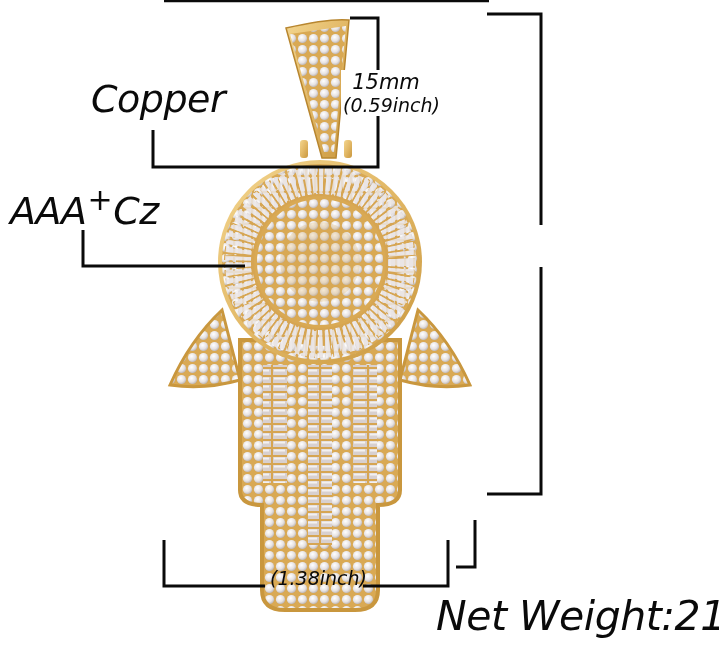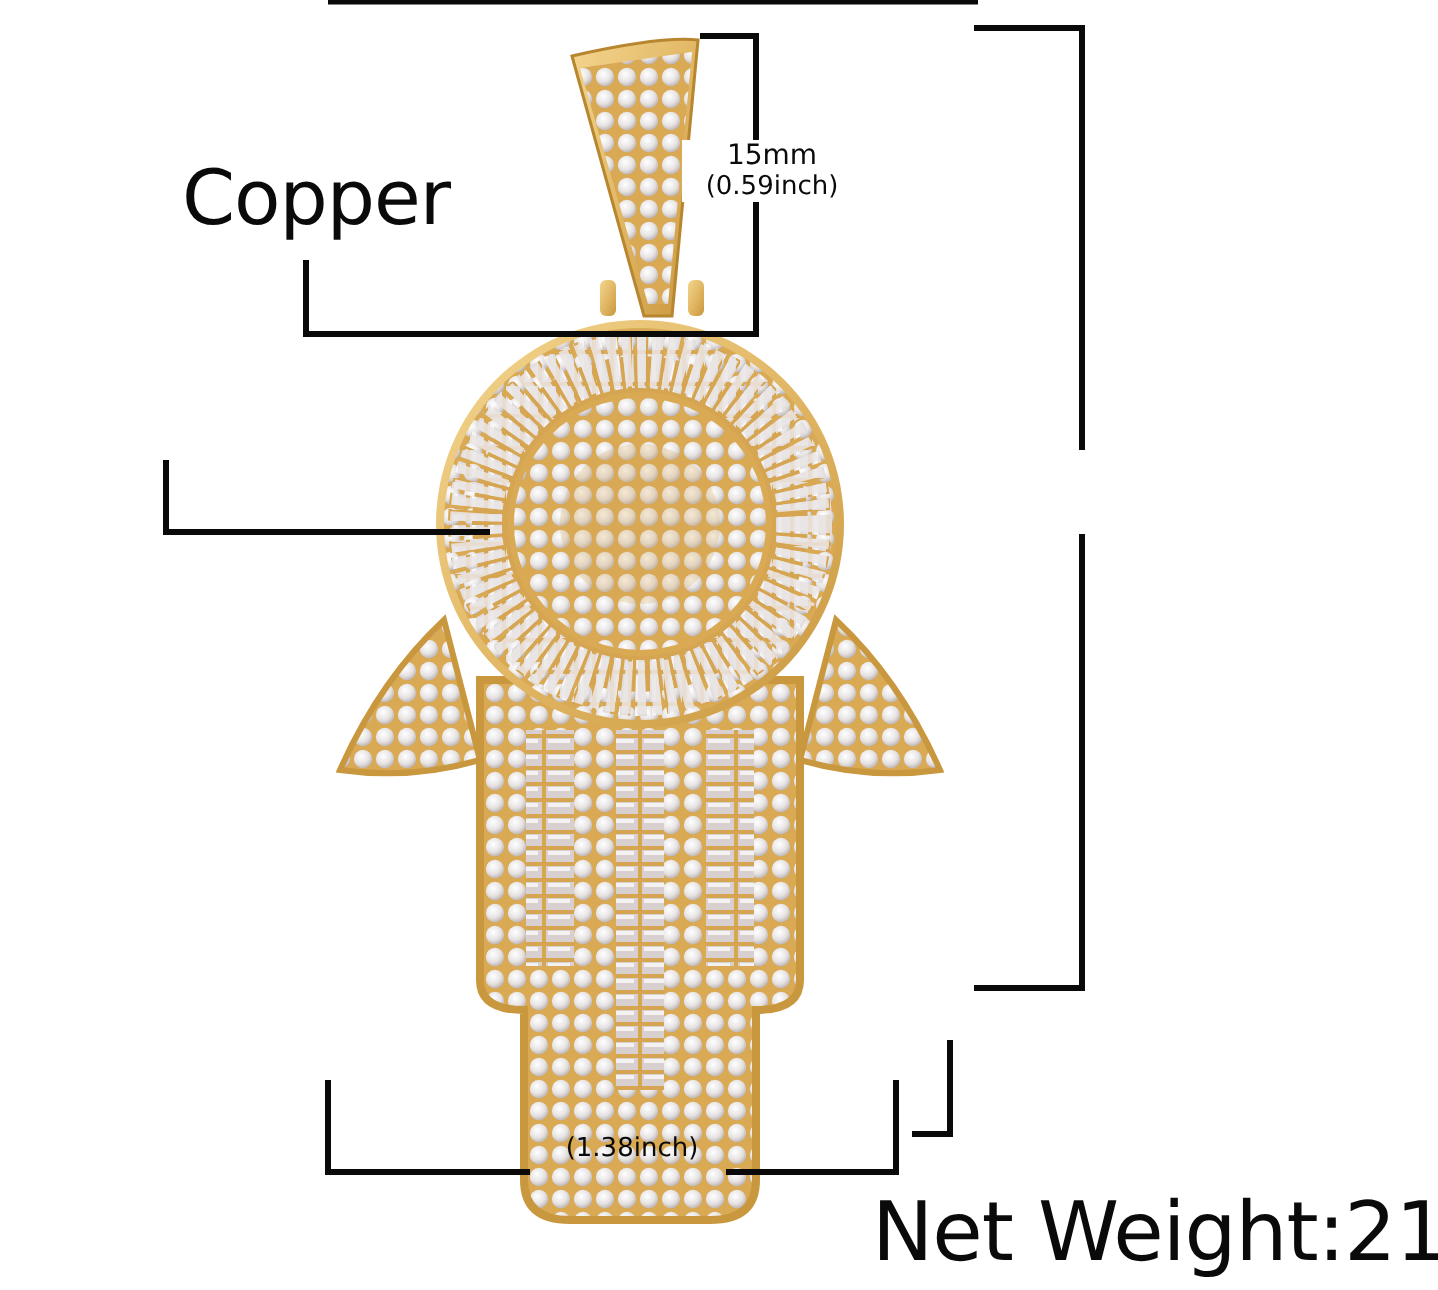--- a/index.html
+++ b/index.html
@@ -1,22 +1,22 @@
 <!DOCTYPE html>
 <html><head>
 <meta charset="utf-8">
 <style>
   html, body { margin: 0; padding: 0; background: #ffffff; }
   body { width: 719px; height: 645px; position: relative; overflow: hidden;
          font-family: "DejaVu Sans", "Liberation Sans", sans-serif; color: #0a0a0a; }
-  .canvas { position: absolute; left: 0; top: 0; width: 719px; height: 645px; }
+  .canvas { position: absolute; left: 0; top: 0; width: 719px; height: 645px; font-style: italic; }
   .label { position: absolute; white-space: nowrap; line-height: 1; }
   .big { font-size: 38px; letter-spacing: -0.5px; }
-  .mm { font-size: 14px; text-align: center; }
-  .inch { font-size: 13px; text-align: center; }
+  .mm { font-size: 21px; text-align: center; }
+  .inch { font-size: 19px; text-align: center; }
   .sup { font-size: 30px; position: relative; top: -14px; margin: 0 1px; }
   .weight { font-size: 41px; letter-spacing: -0.5px; }
   .dimbox { position: absolute; text-align: center; background: #fff; padding: 0 2px; }
 </style>
 </head>
 <body>
 
 <div class="canvas">
 
   <svg width="719" height="645" viewBox="0 0 719 645" style="position:absolute;left:0;top:0">
@@ -84,20 +84,23 @@
     <polyline points="487,14 541,14 541,225" fill="none" stroke="#0a0a0a" stroke-width="3"></polyline>
     <polyline points="541,267 541,494 487,494" fill="none" stroke="#0a0a0a" stroke-width="3"></polyline>
 
     <polyline points="164,540 164,586 265,586" fill="none" stroke="#0a0a0a" stroke-width="3"></polyline>
     <polyline points="363,586 448,586 448,540" fill="none" stroke="#0a0a0a" stroke-width="3"></polyline>
     <polyline points="456,567 475,567 475,520" fill="none" stroke="#0a0a0a" stroke-width="3"></polyline>
   </svg>
 
   <div class="label big" style="left:91px;top:80px">Copper</div>
 
+  <div class="label big" style="left:10px;top:192px">
+    <span>AAA</span><span class="sup">+</span><span>Cz</span>
+  </div>
 
   <div class="dimbox" style="left:341px;top:70px;width:86px">
     <div class="mm">15mm</div>
     <div class="inch">(0.59inch)</div>
   </div>
 
 
   <div class="dimbox" style="left:268px;top:567px;width:92px;background:transparent">
     <div class="inch">(1.38inch)</div>
   </div>

